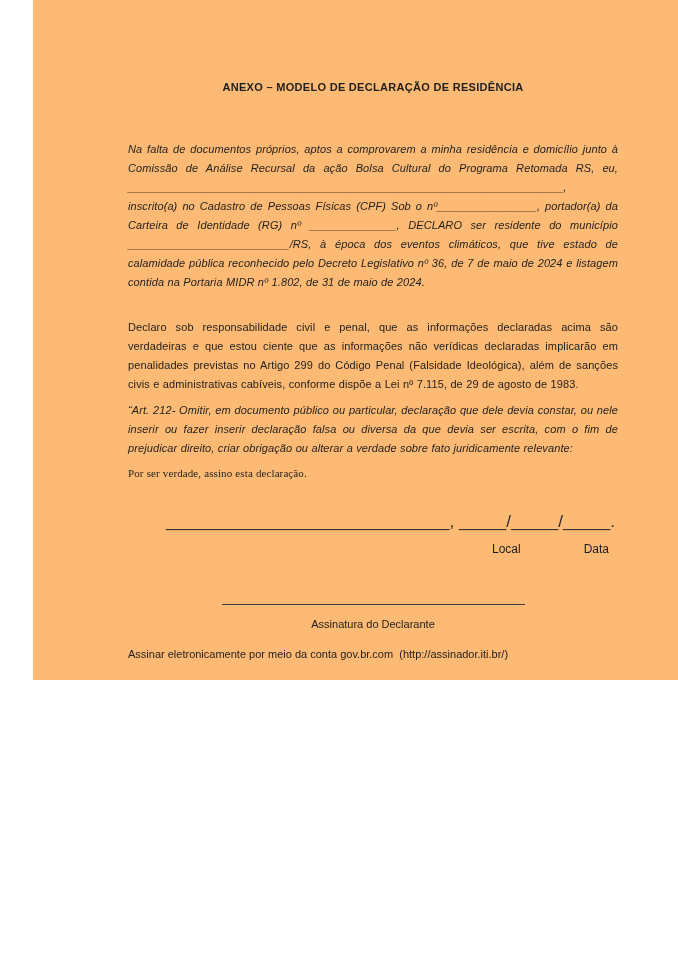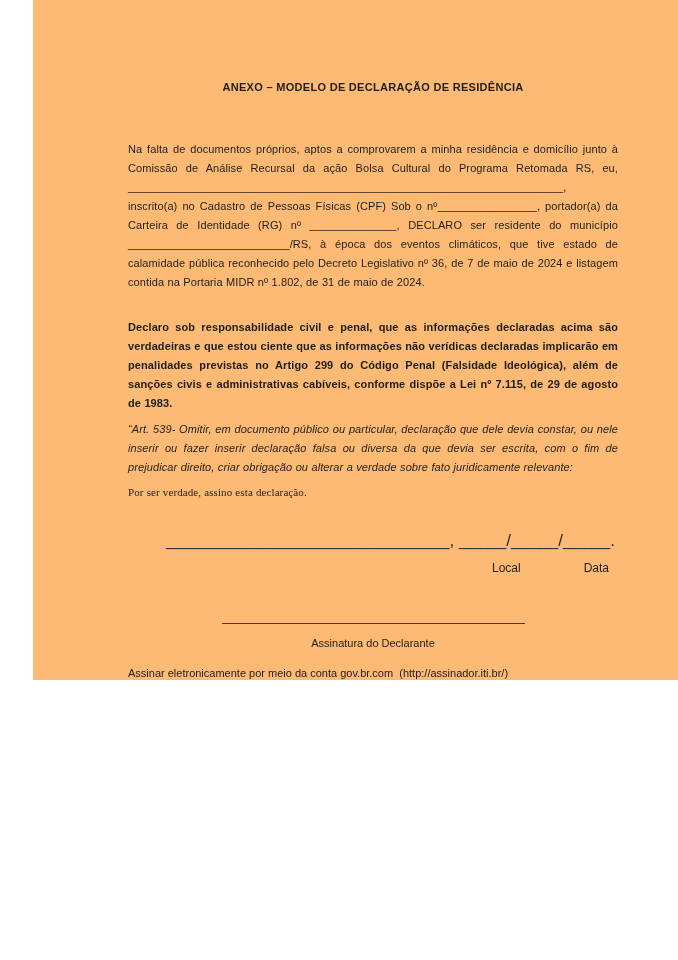--- a/index.html
+++ b/index.html
@@ -33,22 +33,22 @@
   }
   .para {
     margin: 0;
     font-size: 11px;
     line-height: 19px;
     text-align: justify;
     letter-spacing: 0.1px;
     word-spacing: 0.2px;
   }
   .italic { font-style: italic; }
-  .m-title-gap { margin-top: 46px; }
-  .m-large     { margin-top: 26px; font-weight: bold; }
+  .m-title-gap { margin-top: 46px; font-style: italic; }
+  .m-large     { margin-top: 26px; }
   .m-small     { margin-top: 7px; }
   .m-tiny      { margin-top: 3px; }
   .m-close     { margin-top: 6px; font-family: Liberation Serif, serif; }
   .place-date-block {
     margin-top: 29px;
     text-align: right;
   }
   .place-date-line {
     font-size: 17px;
     line-height: 19px;
@@ -96,21 +96,21 @@
 <body>
 
 <div class="page">
 
   <h1 class="doc-title">ANEXO – MODELO DE DECLARAÇÃO DE RESIDÊNCIA</h1>
 
   <p class="para m-title-gap">Na falta de documentos próprios, aptos a comprovarem a minha residência e domicílio junto à Comissão de Análise Recursal da ação Bolsa Cultural do Programa Retomada RS, eu, ______________________________________________________________________, inscrito(a) no Cadastro de Pessoas Físicas (CPF) Sob o nº________________, portador(a) da Carteira de Identidade (RG) nº ______________, DECLARO ser residente do município __________________________/RS, à época dos eventos climáticos, que tive estado de calamidade pública reconhecido pelo Decreto Legislativo nº 36, de 7 de maio de 2024 e listagem contida na Portaria MIDR nº 1.802, de 31 de maio de 2024.</p>
 
   <p class="para m-large">Declaro sob responsabilidade civil e penal, que as informações declaradas acima são verdadeiras e que estou ciente que as informações não verídicas declaradas implicarão em penalidades previstas no Artigo 299 do Código Penal (Falsidade Ideológica), além de sanções civis e administrativas cabíveis, conforme dispõe a Lei nº 7.115, de 29 de agosto de 1983.</p>
 
-  <p class="para italic m-small">“Art. 539- Omitir, em documento público ou particular, declaração que dele devia constar, ou nele inserir ou fazer inserir declaração falsa ou diversa da que devia ser escrita, com o fim de prejudicar direito, criar obrigação ou alterar a verdade sobre fato juridicamente relevante:</p>
+  <p class="para italic m-small">“Art. 212- Omitir, em documento público ou particular, declaração que dele devia constar, ou nele inserir ou fazer inserir declaração falsa ou diversa da que devia ser escrita, com o fim de prejudicar direito, criar obrigação ou alterar a verdade sobre fato juridicamente relevante:</p>
 
 
   <p class="para m-close">Por ser verdade, assino esta declaração.</p>
 
   <div class="place-date-block">
     <div class="place-date-line">______________________________, _____/_____/_____.</div>
     <div class="place-date-labels">
       <span>Local</span>
       <span>Data</span>
     </div>

